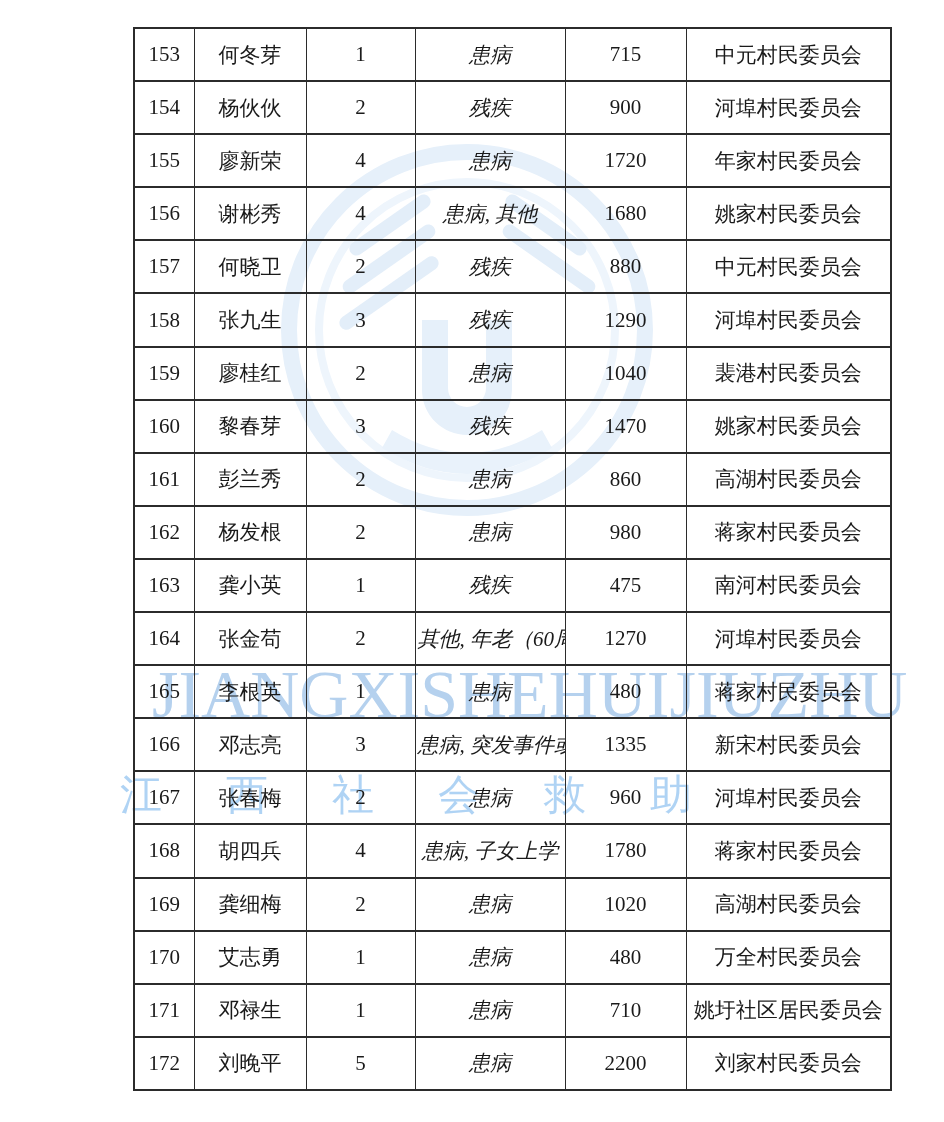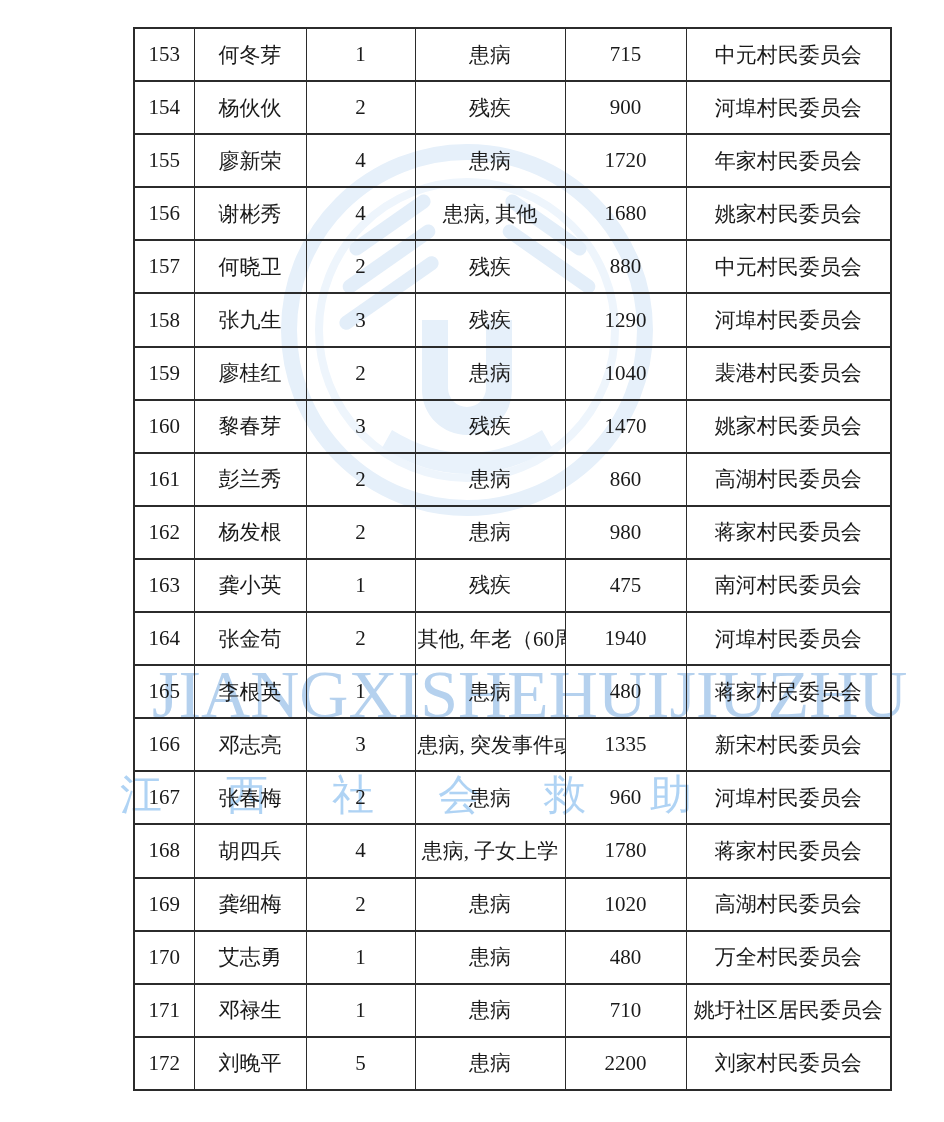--- a/index.html
+++ b/index.html
@@ -74,21 +74,21 @@
     height: 51.1px;
     padding: 0 2px;
     text-align: center;
     vertical-align: middle;
     font-size: 21px;
     color: #1a1a1a;
     font-family: "Liberation Serif", "DejaVu Serif", serif;
     white-space: nowrap;
     overflow: hidden;
   }
-  td.c-reason { letter-spacing: 0px; }
+  td.c-reason { letter-spacing: 0px; font-style: italic; }
 </style>
 </head>
 <body>
 
 <div class="page">
 
   <div class="watermark-layer">
 
     <svg class="wm-emblem" width="390" height="396" viewBox="0 0 390 396">
 
@@ -217,21 +217,21 @@
       <td class="c-reason">残疾</td>
       <td class="c-amount">475</td>
       <td class="c-committee">南河村民委员会</td>
     </tr>
 
     <tr>
       <td class="c-no">164</td>
       <td class="c-name">张金苟</td>
       <td class="c-count">2</td>
       <td class="c-reason">其他, 年老（60周</td>
-      <td class="c-amount">1940</td>
+      <td class="c-amount">1270</td>
       <td class="c-committee">河埠村民委员会</td>
     </tr>
 
     <tr>
       <td class="c-no">165</td>
       <td class="c-name">李根英</td>
       <td class="c-count">1</td>
       <td class="c-reason">患病</td>
       <td class="c-amount">480</td>
       <td class="c-committee">蒋家村民委员会</td>

